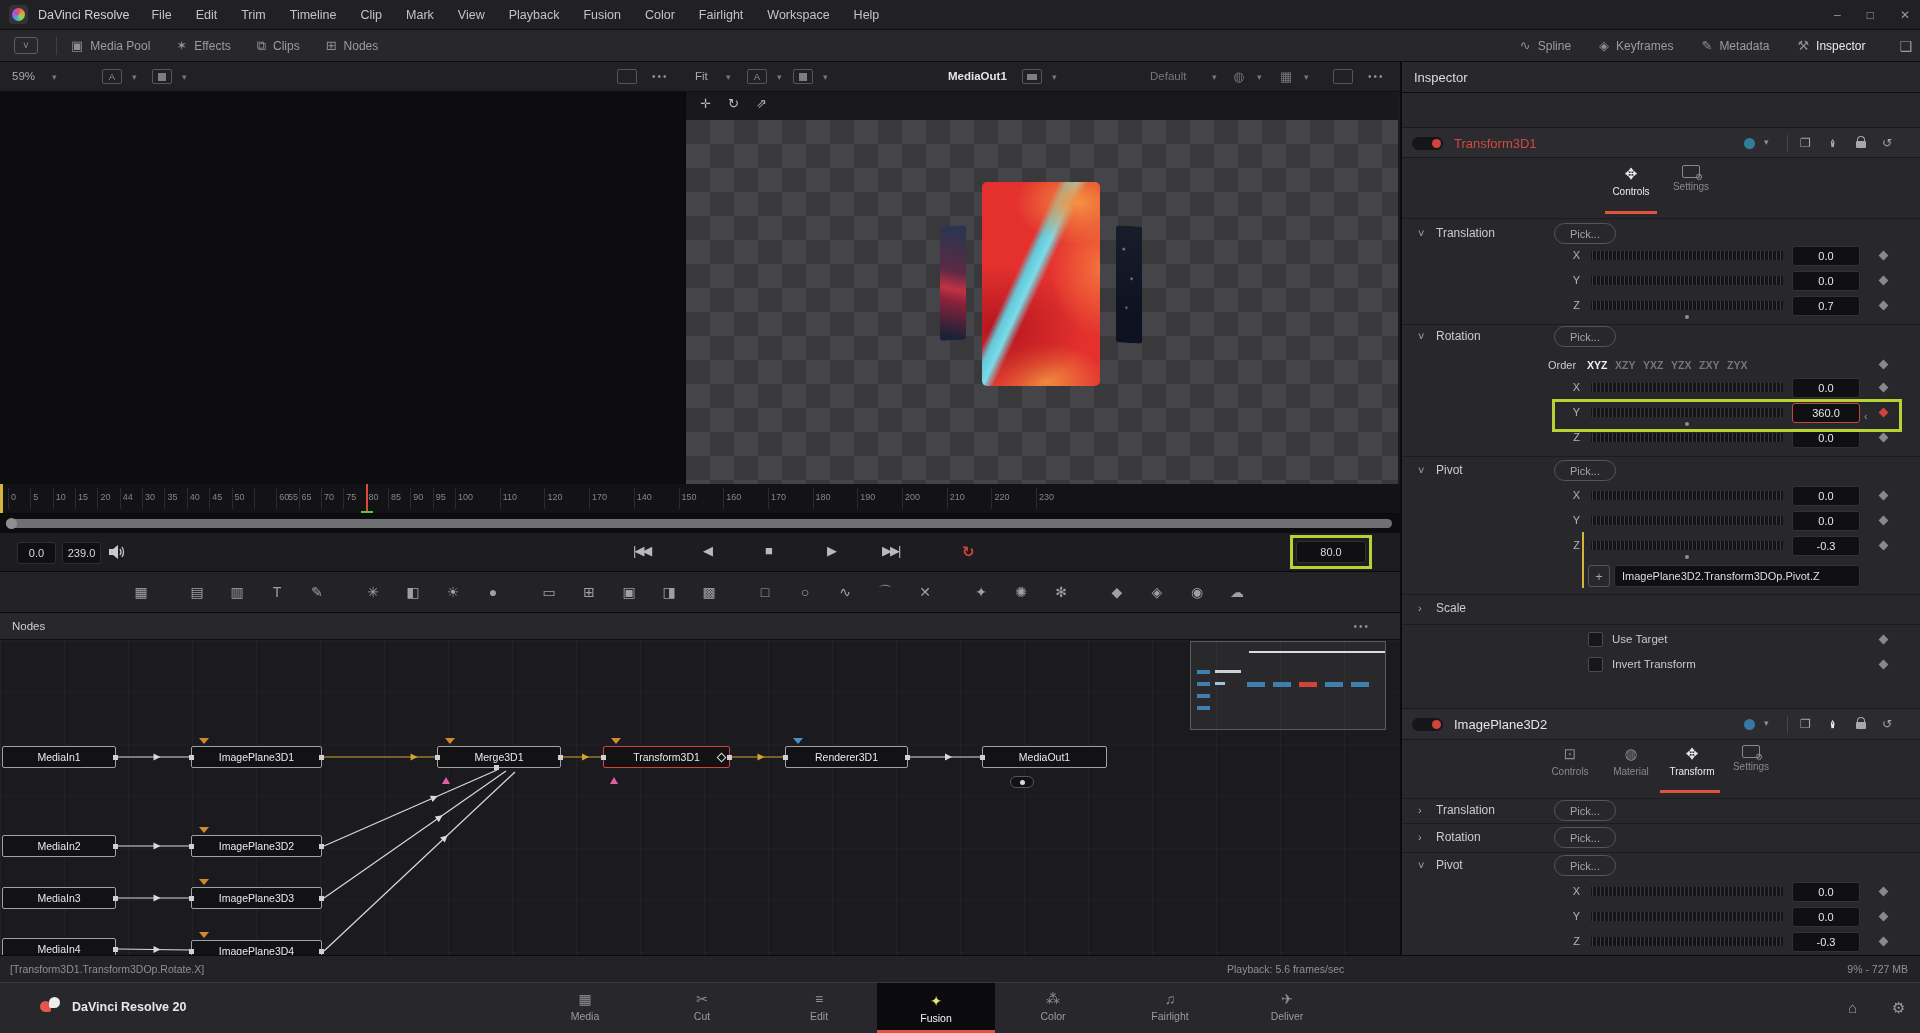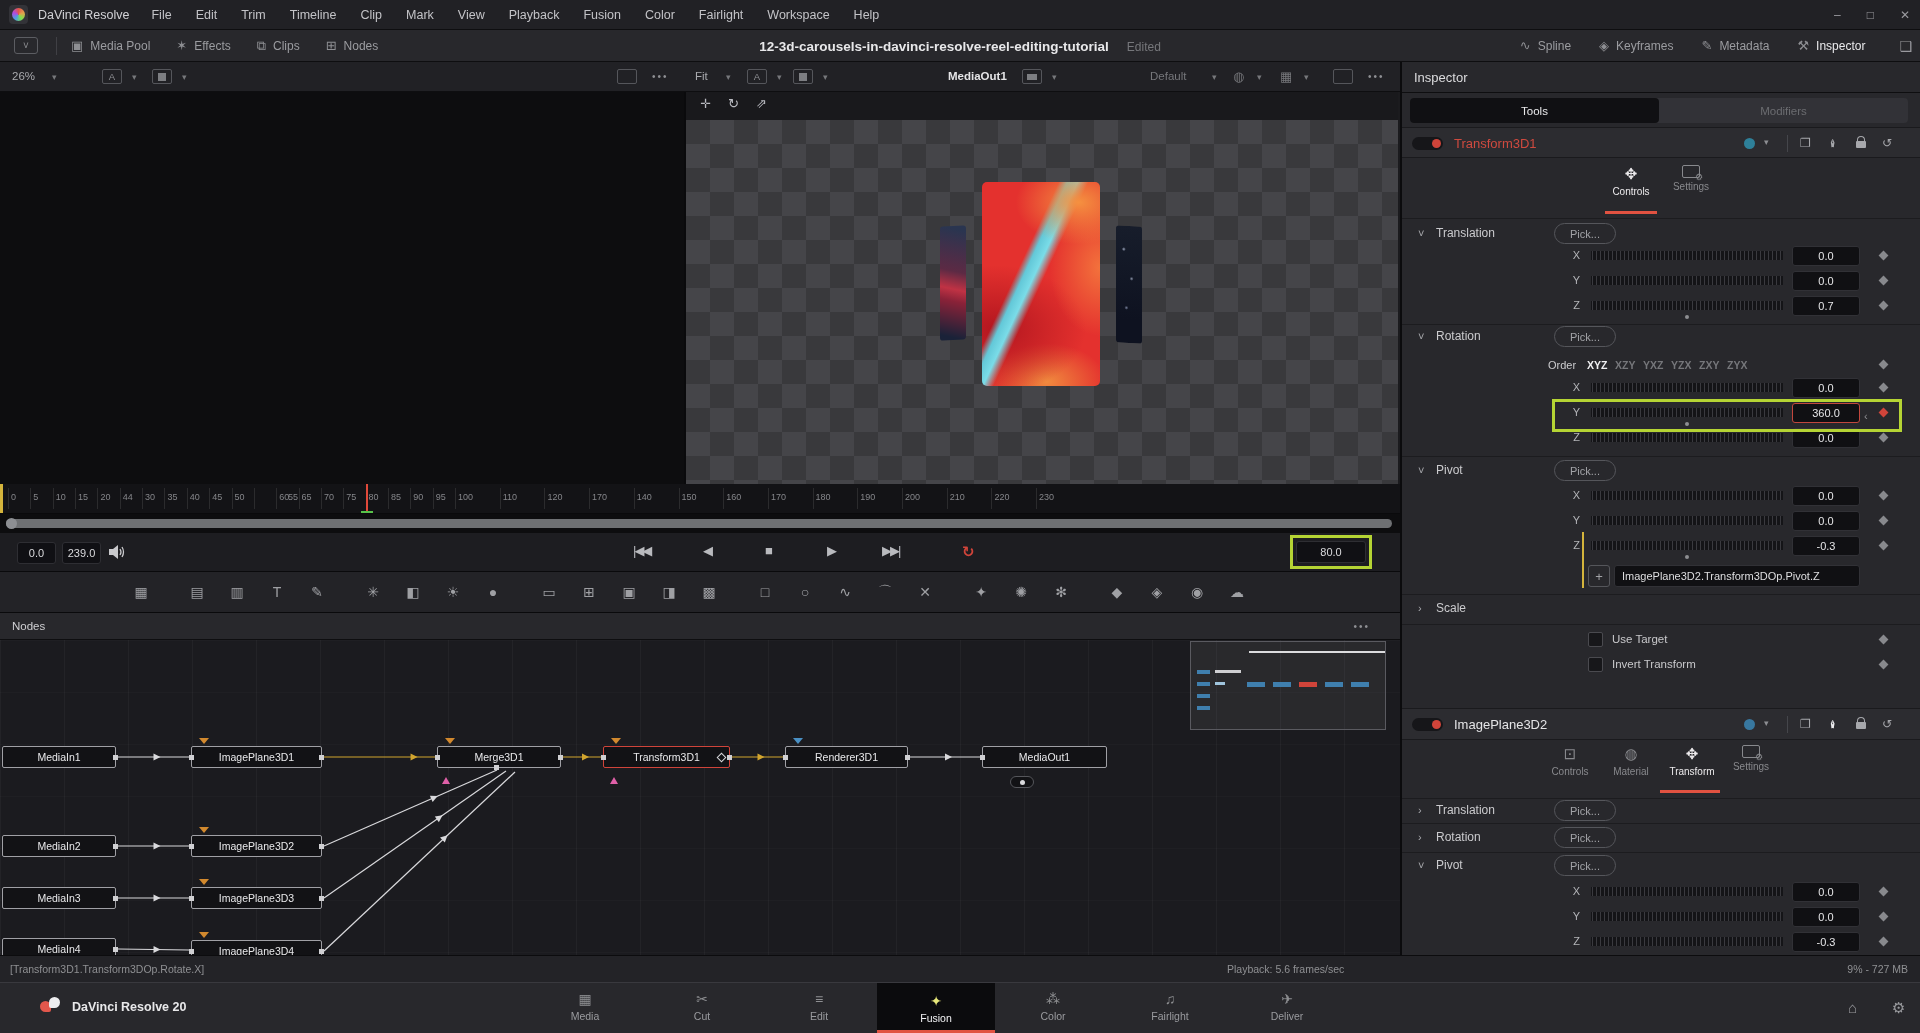--- a/index.html
+++ b/index.html
@@ -223,23 +223,20 @@
       </div>
       <div class="tb-chip">
         <span class="glyph">⧉</span>
         <span>Clips</span>
       </div>
       <div class="tb-chip">
         <span class="glyph">⊞</span>
         <span>Nodes</span>
       </div>
     </div>
-  <div id="proj-title">
-    <b>12-3d-carousels-in-davinci-resolve-reel-editing-tutorial</b><span>Edited</span>
-  </div>
   <div id="tb2-right">
     <span id="tb2-right-items" class="row">
         <div class="tb-chip">
           <span class="glyph">∿</span>
           <span>Spline</span>
         </div>
         <div class="tb-chip">
           <span class="glyph">◈</span>
           <span>Keyframes</span>
         </div>
@@ -250,21 +247,21 @@
         <div class="tb-chip">
           <span class="glyph">⚒</span>
           <span class="active-label">Inspector</span>
         </div>
       </span>
     <span id="panel-toggle">❑</span>
   </div>
 </div>
 
 <div id="viewerbar" class="abs">
-  <span class="abs vb-text" style="left:12px; top:8px;">26%</span>
+  <span class="abs vb-text" style="left:12px; top:8px;">59%</span>
   <span class="abs vb-chev" style="left:48px; top:10px;">▾</span>
   <div class="abs mini-box" style="left:102px; top:7px;">
       <span>A</span>
     </div>
   <span class="abs vb-chev" style="left:128px; top:10px;">▾</span>
   <div class="abs mini-box" style="left:152px; top:7px;">
       <span class="fill"></span>
     </div>
   <span class="abs vb-chev" style="left:178px; top:10px;">▾</span>
   <div class="abs mini-box" style="left:617px; top:7px;"></div>
@@ -550,24 +547,20 @@
     <div class="mm-bar" style="left:82px; top:40px; width:18px; height:5px; background:#3f7fae;"></div>
     <div class="mm-bar" style="left:108px; top:40px; width:18px; height:5px; background:#d0443a;"></div>
     <div class="mm-bar" style="left:134px; top:40px; width:18px; height:5px; background:#3f7fae;"></div>
     <div class="mm-bar" style="left:160px; top:40px; width:18px; height:5px; background:#3f7fae;"></div>
   </div>
 </div>
 
 <div id="inspector" class="abs">
   <div id="insp-title">Inspector</div>
   <div id="insp-title-border"></div>
-  <div id="seg">
-    <div class="half sel">Tools</div>
-    <div class="half">Modifiers</div>
-  </div>
 
   <div class="node-header" style="top:65px;">
     <div class="toggle"></div>
     <span class="nh-name" style="color:#cf4a3f;">Transform3D1</span>
     <span class="nh-dot" style="left:342px; background:#2e8099;"></span>
     <span class="nh-chev" style="left:362px;">▾</span>
     <span class="nh-sep" style="left:385px;"></span>
     <span class="nh-icon" style="left:398px;">❐</span>
     <span class="nh-icon" style="left:426px; transform:rotate(-90deg);">✒</span>
     <span class="icon-lock" style="left:454px;"></span>

